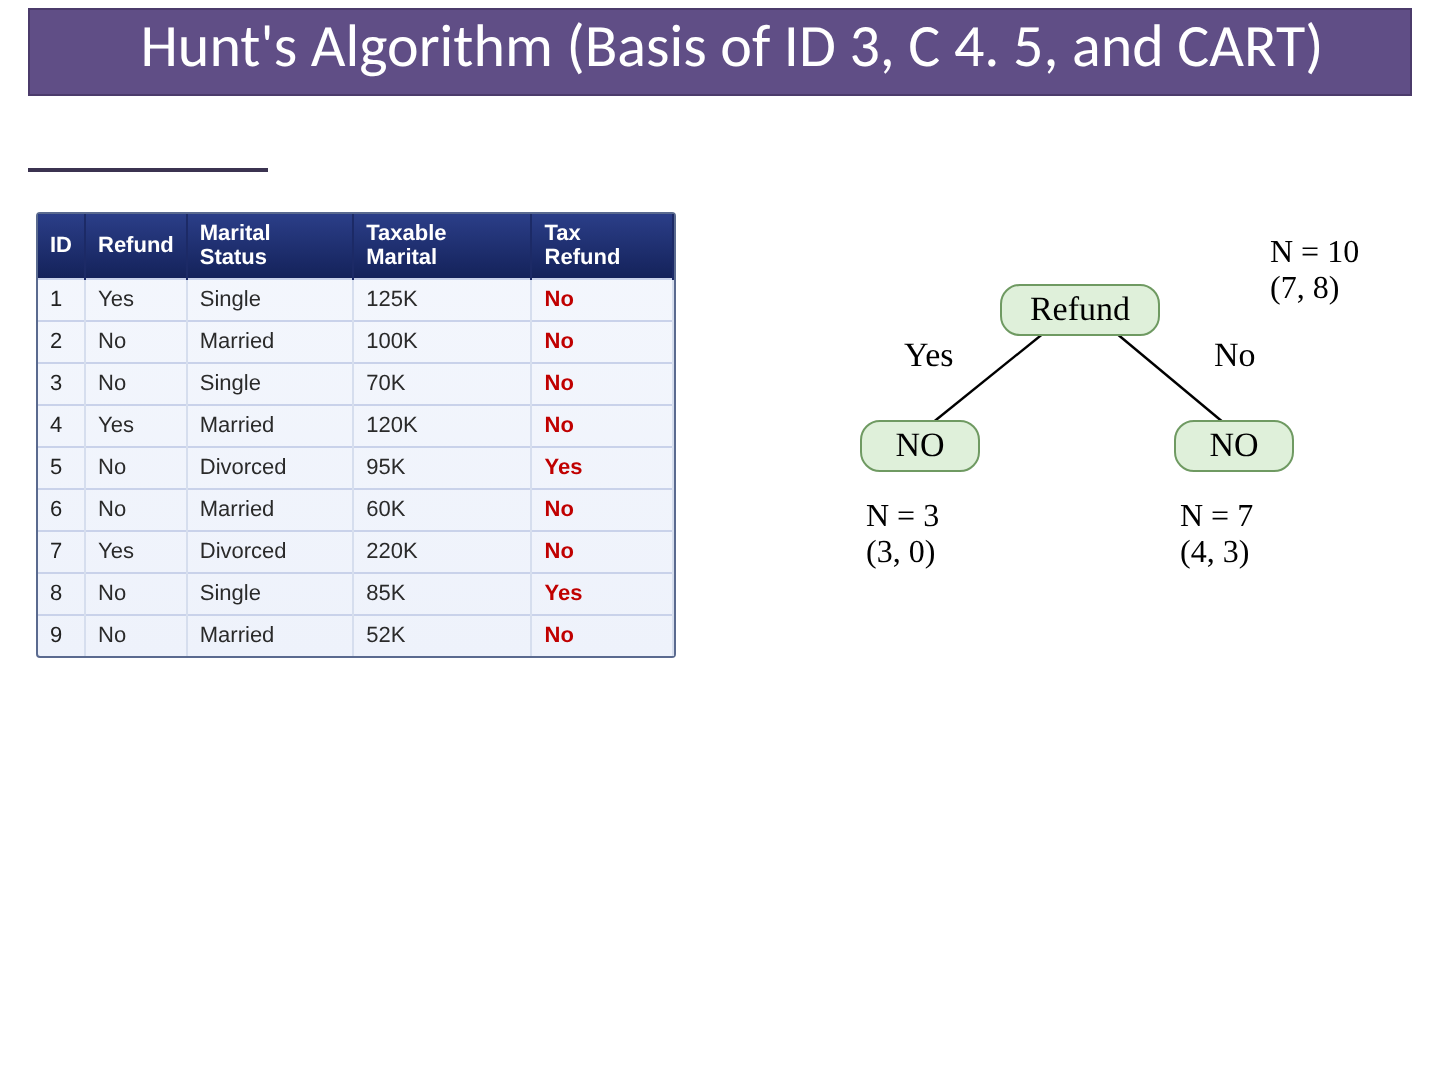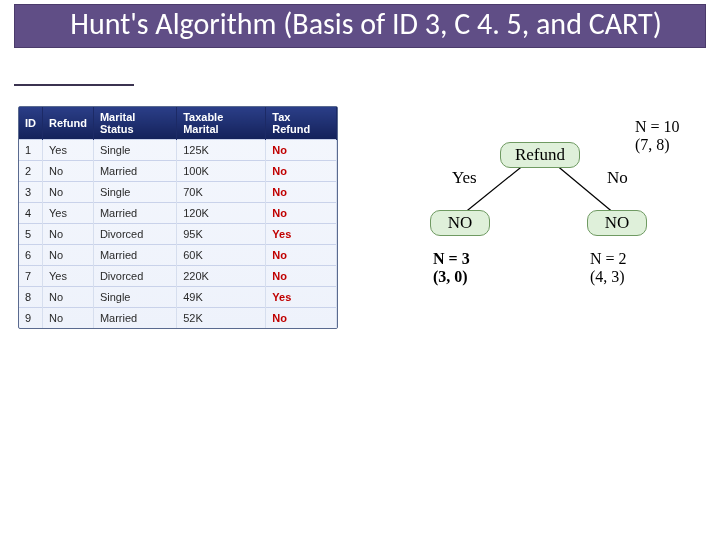--- a/index.html
+++ b/index.html
@@ -107,21 +107,21 @@
     padding: 2px 4px;
   }
   .tree .leaf-left  { left: 55px;  top: 100px; }
   .tree .leaf-right { left: 212px; top: 100px; }
   .tree .leaf-stats {
     position: absolute;
     font-size: 16px;
     line-height: 18px;
     width: 90px;
   }
-  .tree .ls-left  { left: 58px;  top: 140px; font-weight: bold; }
+  .tree .ls-left  { left: 58px;  top: 140px; }
   .tree .ls-right { left: 215px; top: 140px; }
   .tree svg.edges {
     position: absolute;
     left: 0; top: 0;
     width: 330px; height: 260px;
   }
 </style>
 </head>
 <body>
 
@@ -188,21 +188,21 @@
           <td class="id">7</td>
           <td>Yes</td>
           <td>Divorced</td>
           <td>220K</td>
           <td class="fraud-no">No</td>
         </tr>
         <tr>
           <td class="id">8</td>
           <td>No</td>
           <td>Single</td>
-          <td>49K</td>
+          <td>85K</td>
           <td class="fraud-yes">Yes</td>
         </tr>
         <tr>
           <td class="id">9</td>
           <td>No</td>
           <td>Married</td>
           <td>52K</td>
           <td class="fraud-no">No</td>
         </tr>
       </tbody>
@@ -228,16 +228,16 @@
     <span>NO</span>
   </div>
   <div class="leaf leaf-right">
     <span>NO</span>
   </div>
   <div class="leaf-stats ls-left">
     <span>N = 3</span><br>
     <span>(3, 0)</span>
   </div>
   <div class="leaf-stats ls-right">
-    <span>N = 2</span><br>
+    <span>N = 7</span><br>
     <span>(4, 3)</span>
   </div>
 </div>
 
 </body></html>

